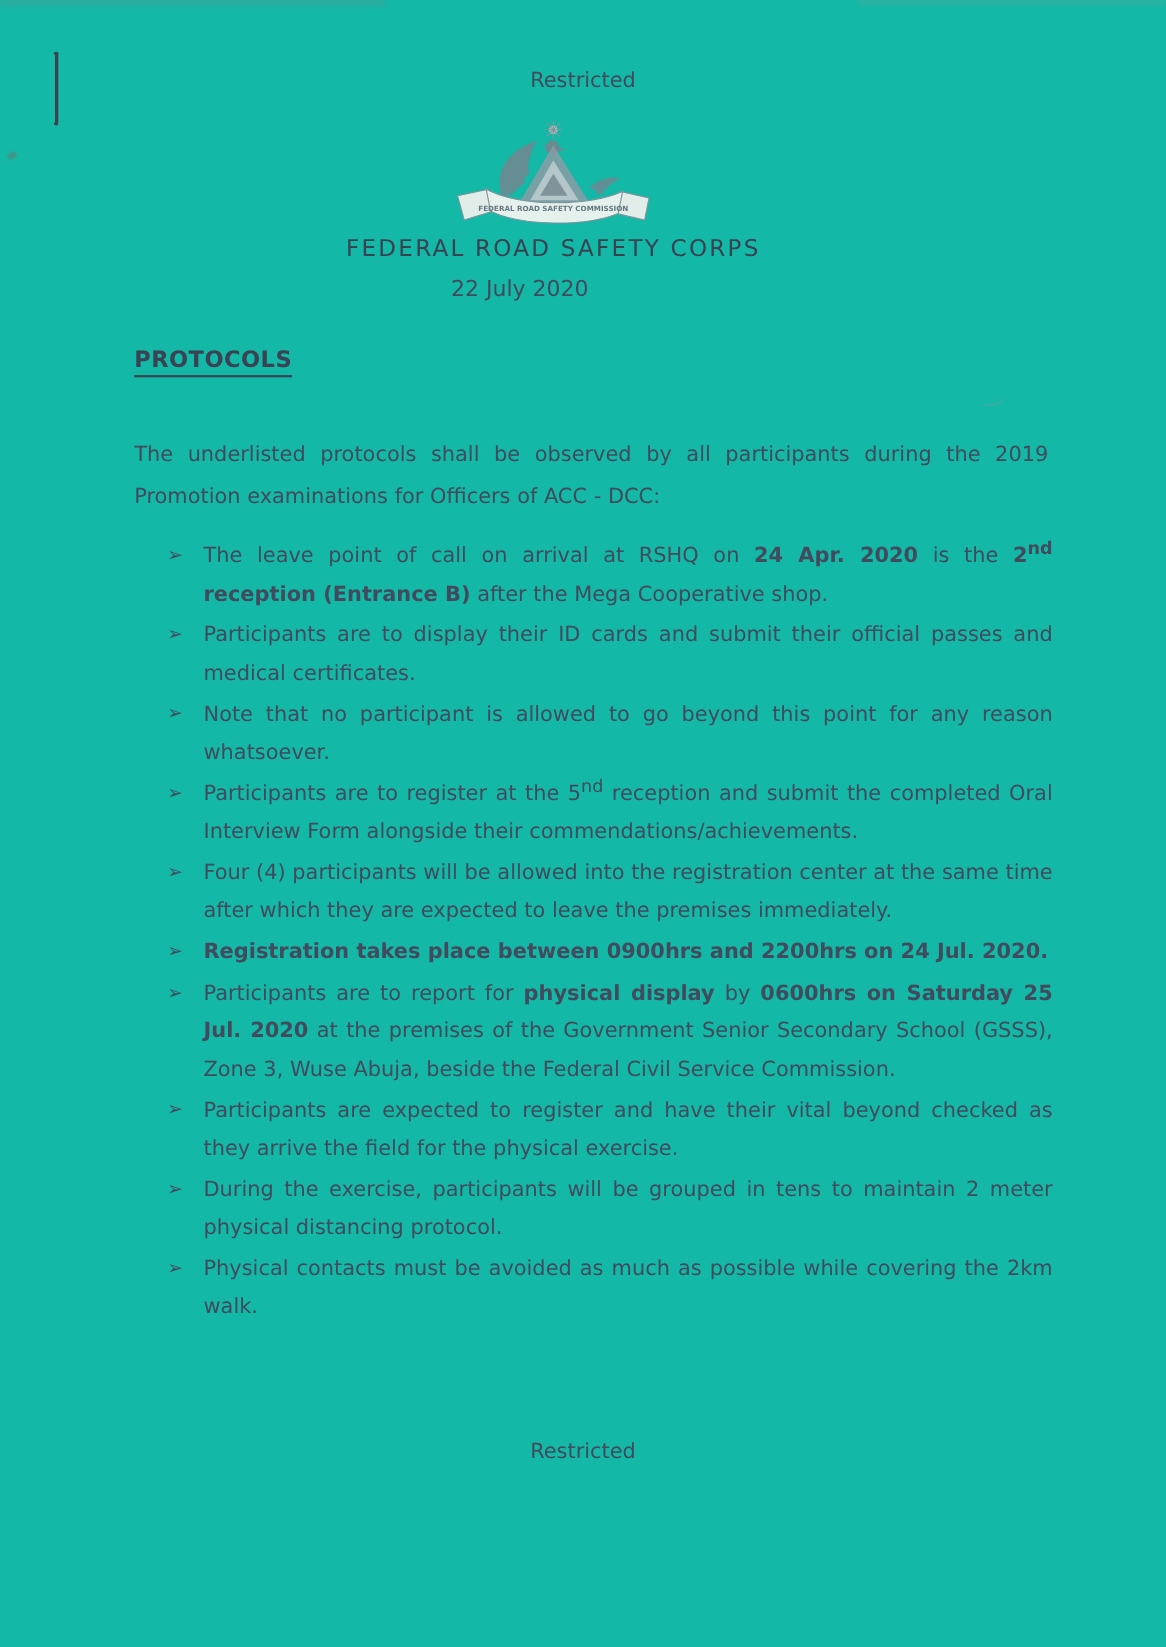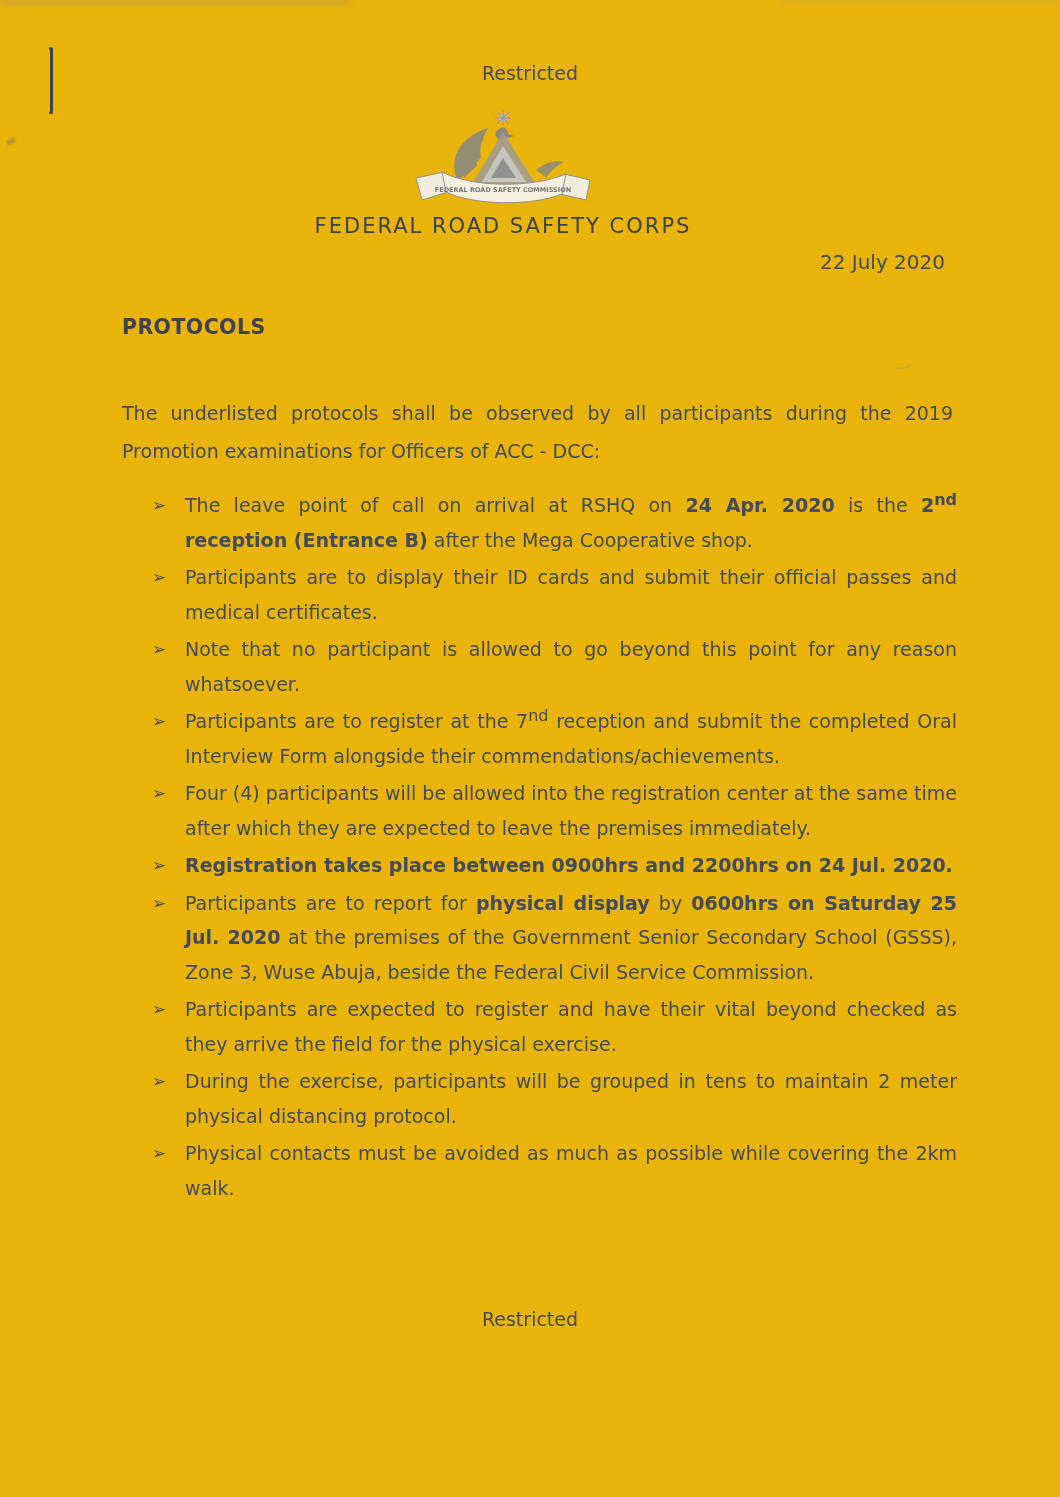--- a/index.html
+++ b/index.html
@@ -1,19 +1,19 @@
 <!DOCTYPE html>
 <html><head>
 <meta charset="utf-8">
 <style>
   html,body{margin:0;padding:0;background:#ffffff;}
   .page{
     position:relative;
     width:1060px;height:1497px;
-    background:#eab308;
+    background:#14b8a6;
     overflow:hidden;
     color:#414b5d;
     font-family:"DejaVu Sans","Liberation Sans",sans-serif;
     font-size:19px;
   }
   
   .smudge-top-left{position:absolute;top:0;left:0;width:350px;height:5px;
     background:rgba(128,133,143,.28);filter:blur(2px);}
   .smudge-top-right{position:absolute;top:0;right:0;width:280px;height:4px;
     background:rgba(160,150,130,.22);filter:blur(2px);}
@@ -24,27 +24,27 @@
   .vline-artifact:before{top:-1px;} .vline-artifact:after{bottom:-2px;}
   .speck-artifact{position:absolute;top:139px;left:7px;width:8px;height:5px;
     background:rgba(120,110,100,.5);filter:blur(1px);transform:rotate(-28deg);}
   .squiggle-artifact{position:absolute;top:358px;left:893px;width:20px;height:9px;
     border-bottom:2px solid rgba(140,145,158,.35);border-radius:50%;transform:rotate(-14deg);}
   
   .restricted-top{padding-top:62px;text-align:center;}
   .header-center{text-align:center;transform:translateX(-27px);}
   .logo-wrap{margin:24px auto 4px;width:210px;height:102px;font-weight:bold;}
   .org-name{font-size:21px;letter-spacing:2px;color:#3a4252;margin-top:2px;}
-  .date-line{text-align:right;padding-right:115px;margin-top:12px;font-size:20px;}
+  .date-line{text-align:center;padding-right:115px;margin-top:12px;font-size:20px;}
   
   .doc-title{margin:38px 122px 0 122px;font-weight:700;font-size:20.5px;
     letter-spacing:.4px;color:#3a4253;line-height:30px;}
   .title-line1{text-align:justify;text-align-last:justify;
     text-decoration:underline;text-underline-offset:7px;text-decoration-thickness:2px;}
-  .title-line2{margin-top:30px;
+  .title-line2{margin-top:30px;text-decoration:underline;
     text-underline-offset:7px;text-decoration-thickness:2px;}
   
   .intro{margin:52px 107px 0 122px;line-height:38px;text-align:justify;}
   .bullets{list-style:none;margin:18px 103px 0 122px;padding:0 0 0 30px;}
   .bullets li{display:flex;line-height:34.5px;margin-bottom:3px;}
   .bullets .marker{flex:none;width:33px;font-size:17px;color:#434c5e;}
   .bullets .content{flex:1;text-align:justify;}
   .bullets sup{font-size:16px;line-height:0;vertical-align:super;}
   .bold{font-weight:700;}
   
@@ -115,21 +115,21 @@
       <li>
         <span class="marker">➢</span>
         <span class="content"><span>Participants are to display their ID cards and submit their official passes and medical certificates.</span></span>
       </li>
       <li>
         <span class="marker">➢</span>
         <span class="content"><span>Note that no participant is allowed to go beyond this point for any reason whatsoever.</span></span>
       </li>
       <li>
         <span class="marker">➢</span>
-        <span class="content"><span>Participants are to register at the 7</span><sup>nd</sup><span> reception and submit the completed Oral Interview Form alongside their commendations/achievements.</span></span>
+        <span class="content"><span>Participants are to register at the 5</span><sup>nd</sup><span> reception and submit the completed Oral Interview Form alongside their commendations/achievements.</span></span>
       </li>
       <li>
         <span class="marker">➢</span>
         <span class="content"><span>Four (4) participants will be allowed into the registration center at the same time after which they are expected to leave the premises immediately.</span></span>
       </li>
       <li>
         <span class="marker">➢</span>
         <span class="content"><span class="bold">Registration takes place between 0900hrs and 2200hrs on 24 Jul. 2020.</span></span>
       </li>
       <li>

